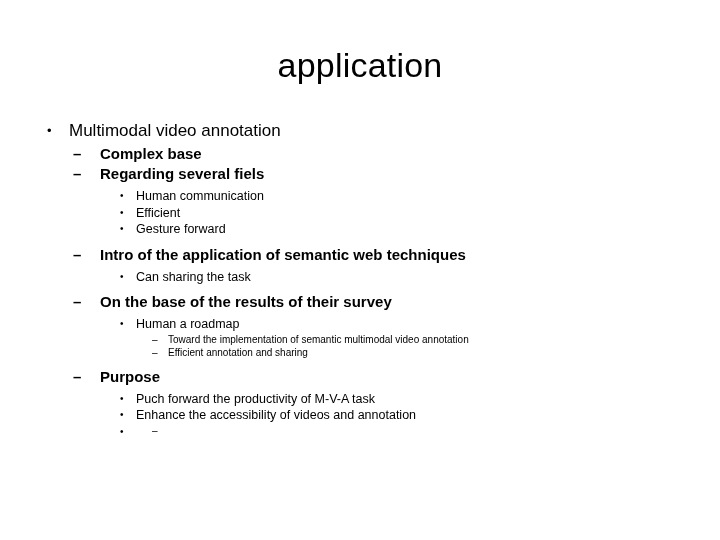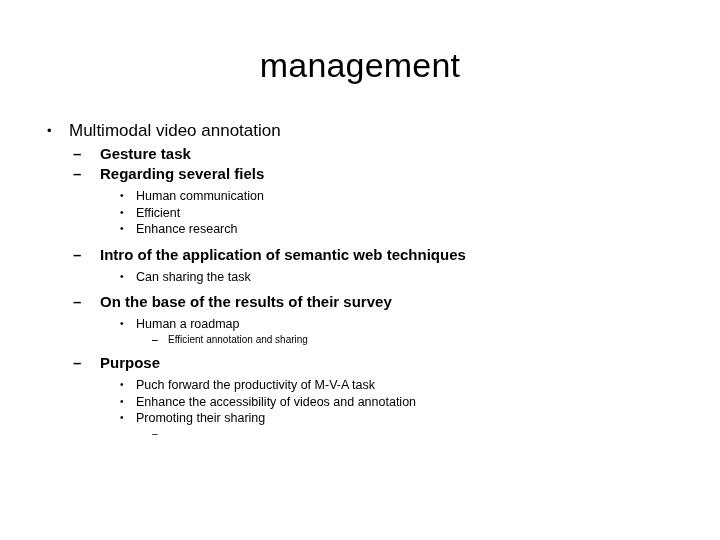--- a/index.html
+++ b/index.html
@@ -116,52 +116,52 @@
   }
 
   .gap-sm { height: 4px; }
   .gap-md { height: 7px; }
 </style>
 </head>
 <body>
 
 <div class="slide">
 
-  <div class="slide-title">management</div>
+  <div class="slide-title">application</div>
 
   <div class="body">
 
     <div class="line lvl1">
       <span class="marker">•</span>
       <span class="txt">Multimodal video annotation</span>
     </div>
 
     <div class="line lvl2">
       <span class="marker">–</span>
-      <span class="txt">Gesture task</span>
+      <span class="txt">Complex base</span>
     </div>
 
     <div class="line lvl2">
       <span class="marker">–</span>
       <span class="txt">Regarding several fiels</span>
     </div>
 
     <div class="gap-sm"></div>
 
     <div class="line lvl3">
       <span class="marker">•</span>
       <span class="txt">Human communication</span>
     </div>
     <div class="line lvl3">
       <span class="marker">•</span>
       <span class="txt">Efficient</span>
     </div>
     <div class="line lvl3">
       <span class="marker">•</span>
-      <span class="txt">Enhance research</span>
+      <span class="txt">Gesture forward</span>
     </div>
 
     <div class="gap-md"></div>
 
     <div class="line lvl2">
       <span class="marker">–</span>
       <span class="txt">Intro of the application of semantic web techniques</span>
     </div>
 
     <div class="gap-sm"></div>
@@ -180,20 +180,21 @@
 
     <div class="gap-sm"></div>
 
     <div class="line lvl3">
       <span class="marker">•</span>
       <span class="txt">Human a roadmap</span>
     </div>
 
     <div class="line lvl4">
       <span class="marker">–</span>
+      <span class="txt">Toward the implementation of semantic multimodal video annotation</span>
     </div>
     <div class="line lvl4">
       <span class="marker">–</span>
       <span class="txt">Efficient annotation and sharing</span>
     </div>
 
     <div class="gap-md"></div>
 
     <div class="line lvl2">
       <span class="marker">–</span>
@@ -205,21 +206,20 @@
     <div class="line lvl3">
       <span class="marker">•</span>
       <span class="txt">Puch forward the productivity of M-V-A task</span>
     </div>
     <div class="line lvl3">
       <span class="marker">•</span>
       <span class="txt">Enhance the accessibility of videos and annotation</span>
     </div>
     <div class="line lvl3">
       <span class="marker">•</span>
-      <span class="txt">Promoting their sharing</span>
     </div>
 
     <div class="line lvl4">
       <span class="marker">–</span>
     </div>
 
   </div>
 </div>
 
 </body></html>

